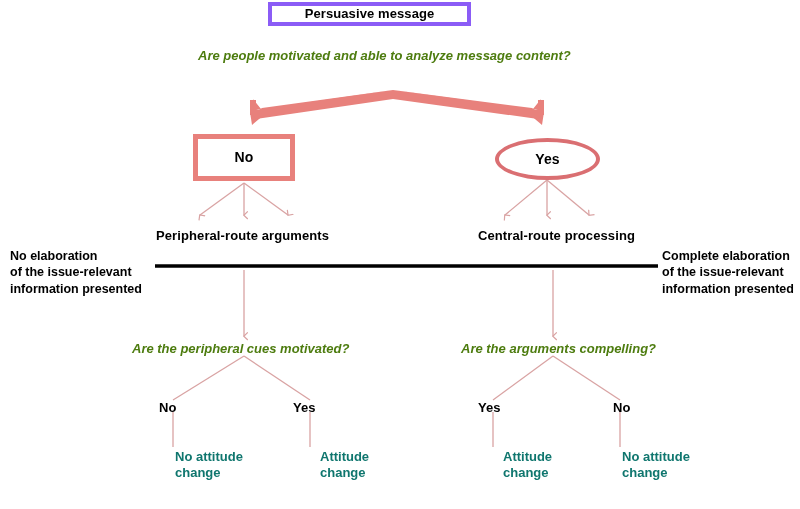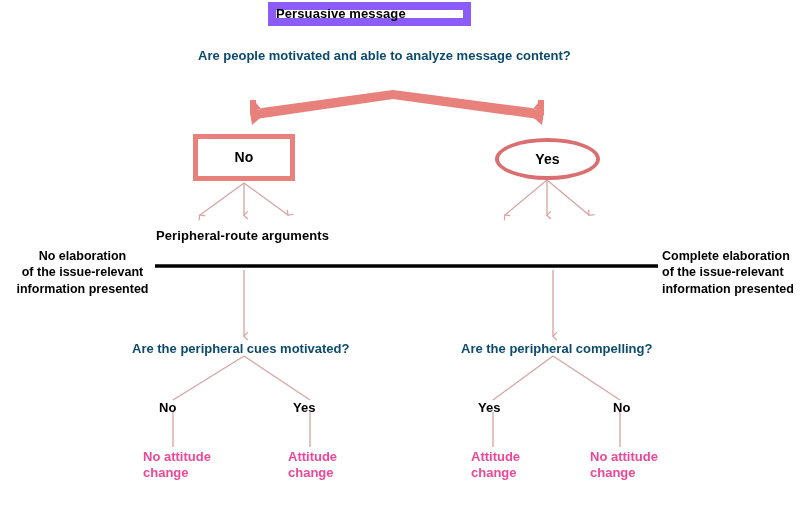--- a/index.html
+++ b/index.html
@@ -27,73 +27,75 @@
   .node-text {
     position: absolute;
     font-weight: bold;
     color: #000000;
     white-space: pre;
     line-height: 1.18;
     letter-spacing: 0.1px;
   }
   .title-box {
     position: absolute;
-    border: 8px solid #8b5cf6;
-    background: #ffffff;
-    box-sizing: border-box;
-    display: flex;
-    align-items: center;
-    justify-content: flex-start;
-  }
-  .title-box .node-text {
-    position: static;
-  }
-  .rect-node {
-    position: absolute;
-    border: 5px solid #e8817c;
+    border: 4px solid #8b5cf6;
     background: #ffffff;
     box-sizing: border-box;
     display: flex;
     align-items: center;
     justify-content: center;
   }
-  .rect-node .node-text {
+  .title-box .node-text {
     position: static;
   }
-  .ellipse-node {
-    position: absolute;
-    border: 4px solid #da6f72;
-    border-radius: 50%;
+  .rect-node {
+    position: absolute;
+    border: 5px solid #e8817c;
     background: #ffffff;
     box-sizing: border-box;
     display: flex;
     align-items: center;
     justify-content: center;
   }
+  .rect-node .node-text {
+    position: static;
+  }
+  .ellipse-node {
+    position: absolute;
+    border: 4px solid #da6f72;
+    border-radius: 50%;
+    background: #ffffff;
+    box-sizing: border-box;
+    display: flex;
+    align-items: center;
+    justify-content: center;
+  }
   .ellipse-node .node-text {
     position: static;
   }
   .question-text {
     position: absolute;
     font-weight: bold;
-    color: #0c4a6e;
+    color: #4d7c0f;
     white-space: nowrap;
+    font-style: italic;
   }
   .side-label {
     position: absolute;
     font-weight: bold;
     color: #000000;
     line-height: 1.3;
   }
   .outcome-label {
     position: absolute;
     font-weight: bold;
-    color: #ec4899;
+    color: #0f766e;
     line-height: 1.25;
     white-space: pre-line;
+    margin-left: 32px;
   }
   .branch-label {
     position: absolute;
     font-weight: bold;
     color: #000000;
   }
 </style>
 </head>
 <body>
 
@@ -160,32 +162,33 @@
   <div class="rect-node" style="left:193px; top:134px; width:102px; height:47px;">
     <span class="node-text" style="font-size:14px;">No</span>
   </div>
 
   <div class="ellipse-node" style="left:495px; top:138px; width:105px; height:42px;">
     <span class="node-text" style="font-size:14px;">Yes</span>
   </div>
 
   <div class="node-text" style="left:156px; top:228px; font-size:13px;">Peripheral-route arguments</div>
 
-
-  <div class="side-label" style="left:10px; top:248px; width:145px; font-size:12.5px; white-space:pre-line;text-align:center;">No elaboration
+  <div class="node-text" style="left:478px; top:228px; font-size:13px;">Central-route processing</div>
+
+  <div class="side-label" style="left:10px; top:248px; width:145px; font-size:12.5px; white-space:pre-line;">No elaboration
 of the issue-relevant
 information presented</div>
 
   <div class="side-label" style="left:662px; top:248px; width:140px; font-size:12.5px; white-space:pre-line;">Complete elaboration
 of the issue-relevant
 information presented</div>
 
   <div class="question-text" style="left:132px; top:341px; font-size:13px;">Are the peripheral cues motivated?</div>
 
-  <div class="question-text" style="left:461px; top:341px; font-size:13px;">Are the peripheral compelling?</div>
+  <div class="question-text" style="left:461px; top:341px; font-size:13px;">Are the arguments compelling?</div>
 
   <div class="branch-label" style="left:159px; top:400px; font-size:13px;">No</div>
 
   <div class="branch-label" style="left:293px; top:400px; font-size:13px;">Yes</div>
 
   <div class="branch-label" style="left:478px; top:400px; font-size:13px;">Yes</div>
 
   <div class="branch-label" style="left:613px; top:400px; font-size:13px;">No</div>
 
   <div class="outcome-label" style="left:143px; top:449px; font-size:13px;">No attitude

